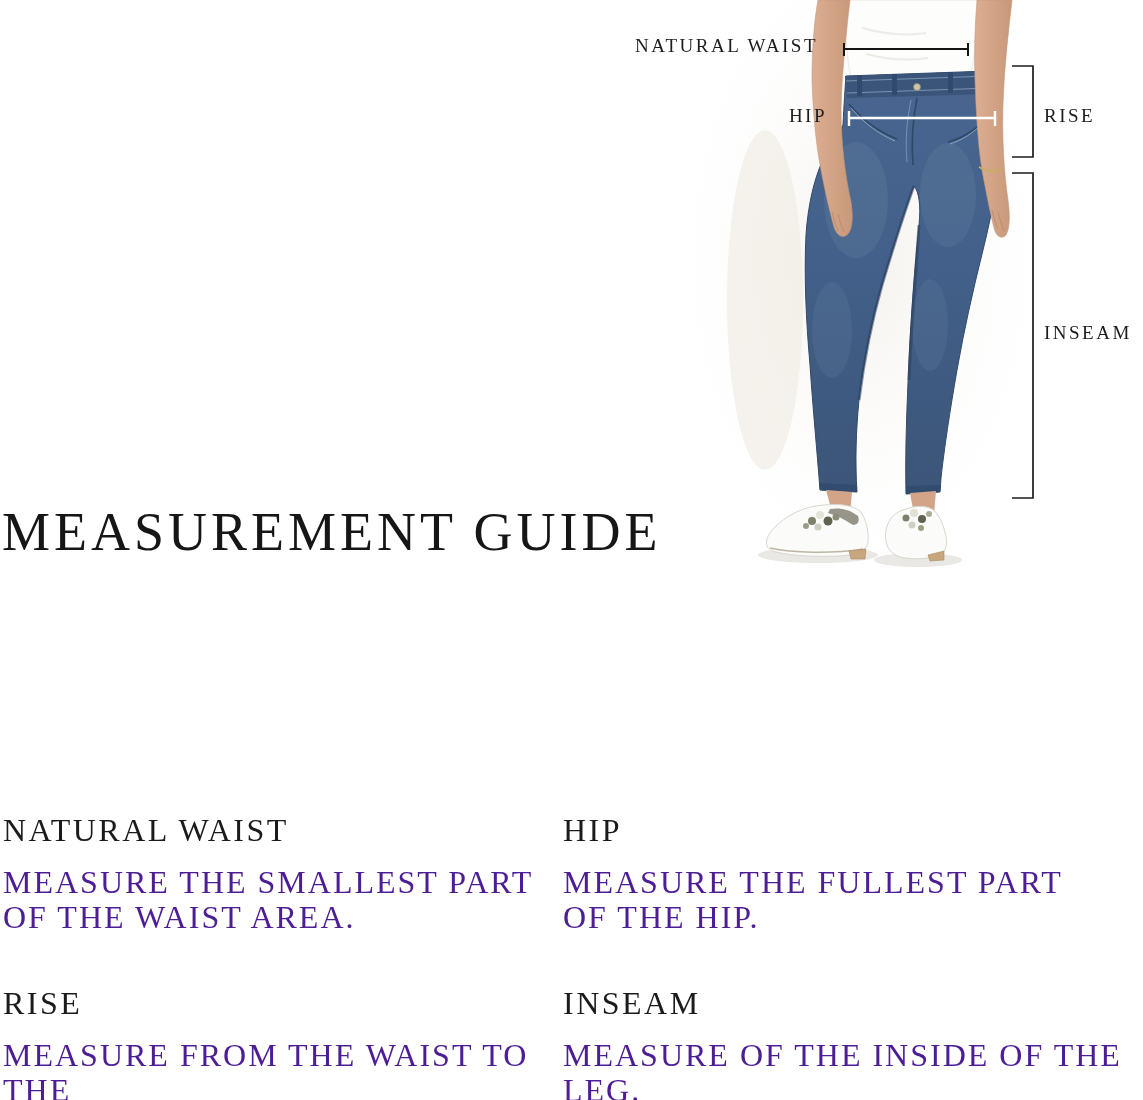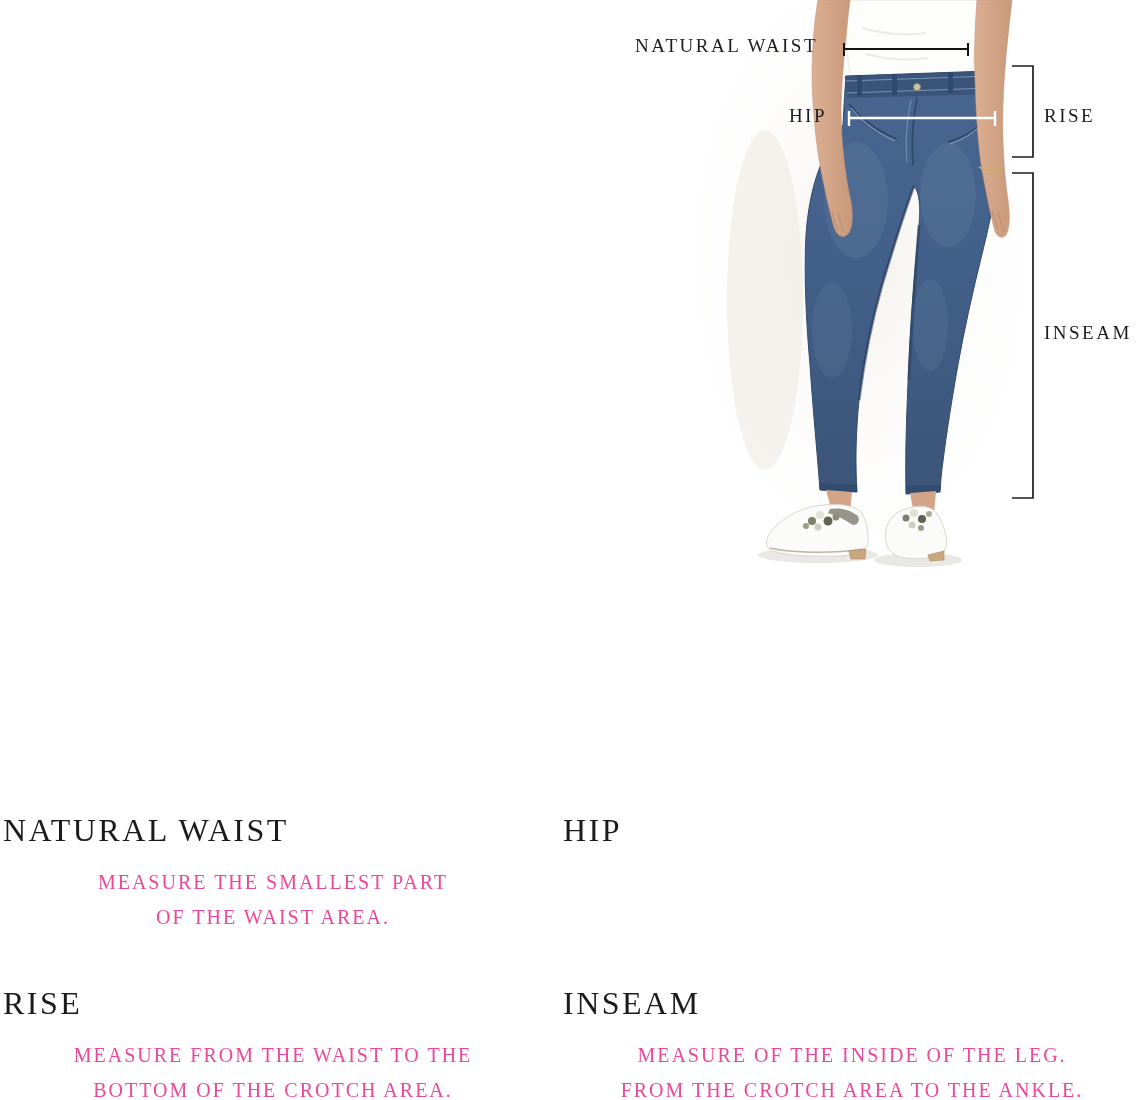--- a/index.html
+++ b/index.html
@@ -66,26 +66,25 @@
   .section h2 {
     font-size: 32px;
     line-height: 40px;
     font-weight: normal;
     letter-spacing: 2.5px;
     color: #1b1b1b;
     margin-bottom: 15px;
     white-space: nowrap;
   }
   .section .body {
-    font-size: 20px;
+    font-size: 32px;
     line-height: 35px;
     letter-spacing: 2px;
-    color: #ec4899;
+    color: #4c1d95;
     white-space: pre-line;
-    text-align: center;
   }
 </style>
 </head>
 <body>
 
 <div class="canvas">
 
   <svg class="model-svg" viewBox="690 0 360 580" aria-hidden="true">
     <defs>
       <linearGradient id="denim" x1="0" y1="0" x2="0" y2="1">
@@ -215,28 +214,31 @@
     </g>
     <path d="M1012,66 L1033,66 L1033,157 L1012,157" fill="none" stroke="#1d1d1d" stroke-width="1.7"></path>
     <path d="M1012,173 L1033,173 L1033,498 L1012,498" fill="none" stroke="#1d1d1d" stroke-width="1.7"></path>
   </svg>
 
   <div class="ann-label ann-nw">NATURAL WAIST</div>
   <div class="ann-label ann-hip">HIP</div>
   <div class="ann-label ann-rise">RISE</div>
   <div class="ann-label ann-inseam">INSEAM</div>
 
+  <h1 class="page-title" style="font-weight:normal;">MEASUREMENT GUIDE</h1>
 
   <div class="section sec-0">
     <h2>NATURAL WAIST</h2>
     <div class="body">MEASURE THE SMALLEST PART
 OF THE WAIST AREA.</div>
   </div>
   <div class="section sec-1">
     <h2>HIP</h2>
+    <div class="body">MEASURE THE FULLEST PART
+OF THE HIP.</div>
   </div>
   <div class="section sec-2">
     <h2>RISE</h2>
     <div class="body">MEASURE FROM THE WAIST TO THE
 BOTTOM OF THE CROTCH AREA.</div>
   </div>
   <div class="section sec-3">
     <h2>INSEAM</h2>
     <div class="body">MEASURE OF THE INSIDE OF THE LEG.
 FROM THE CROTCH AREA TO THE ANKLE.</div>

